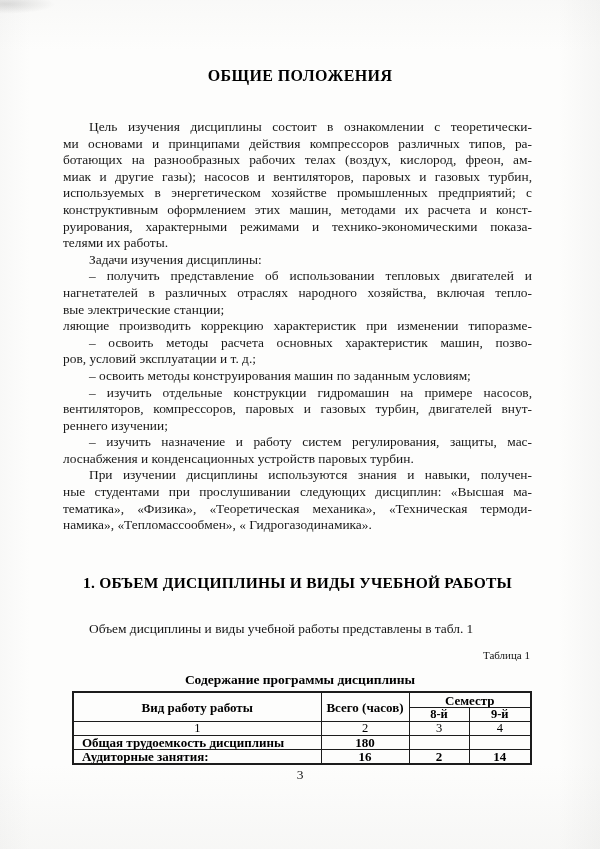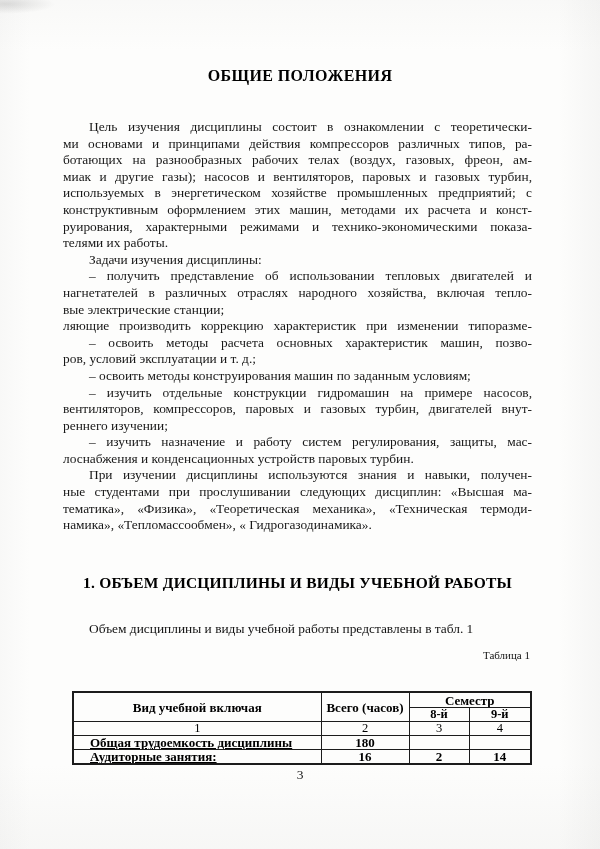--- a/index.html
+++ b/index.html
@@ -70,40 +70,40 @@
   }
   table.course-table th, table.course-table td {
     border: 1px solid #1c1c1c;
     padding: 0 3px;
     overflow: hidden; white-space: nowrap;
   }
   table.course-table th { font-weight: bold; text-align: center; height: 13px; }
   table.course-table tr.hdr1 th { height: 14px; }
   table.course-table tr.hdr2 th { height: 12px; font-size: 12.5px; }
   table.course-table td.num { text-align: center; font-weight: normal; height: 12px; font-size: 12.5px; }
-  table.course-table td.label { text-align: left; font-weight: bold; height: 12px; padding-left: 16px; text-decoration: underline; }
+  table.course-table td.label { text-align: left; font-weight: bold; height: 12px; padding-left: 8px; }
   table.course-table td.val { text-align: center; font-weight: bold; height: 12px; }
   .page-number {
     position: absolute; top: 767px; left: 0; width: 600px;
     text-align: center;
     font-size: 13.5px;
   }
 </style>
 </head>
 <body>
 
 <div class="page">
 
   <div class="doc-title">ОБЩИЕ ПОЛОЖЕНИЯ</div>
 
   <div class="body-text">
     <div>
       <div class="ln first">Цель изучения дисциплины состоит в ознакомлении с теоретически-</div>
       <div class="ln">ми основами и принципами действия компрессоров различных типов, ра-</div>
-      <div class="ln">ботающих на разнообразных рабочих телах (воздух, газовых, фреон, ам-</div>
+      <div class="ln">ботающих на разнообразных рабочих телах (воздух, кислород, фреон, ам-</div>
       <div class="ln">миак и другие газы); насосов и вентиляторов, паровых и газовых турбин,</div>
       <div class="ln">используемых в энергетическом хозяйстве промышленных предприятий; с</div>
       <div class="ln">конструктивным оформлением этих машин, методами их расчета и конст-</div>
       <div class="ln">руирования, характерными режимами и технико-экономическими показа-</div>
       <div class="ln end">телями их работы.</div>
     </div>
     <div>
       <div class="ln first end">Задачи изучения дисциплины:</div>
     </div>
     <div>
@@ -135,31 +135,32 @@
       <div class="ln end">намика», «Тепломассообмен», « Гидрогазодинамика».</div>
     </div>
   </div>
 
   <div class="section-heading">1. ОБЪЕМ ДИСЦИПЛИНЫ И ВИДЫ УЧЕБНОЙ РАБОТЫ</div>
 
   <div class="section-intro">Объем дисциплины и виды учебной работы представлены в табл. 1</div>
 
   <div class="table-label">Таблица 1</div>
 
+  <div class="table-caption">Содержание программы дисциплины</div>
 
   <table class="course-table">
     <colgroup>
       <col style="width:248px">
       <col style="width:88px">
       <col style="width:60px">
       <col style="width:62px">
     </colgroup>
     <thead>
       <tr class="hdr1">
-        <th rowspan="2">Вид учебной включая</th>
+        <th rowspan="2">Вид работу работы</th>
         <th rowspan="2">Всего (часов)</th>
         <th colspan="2">Семестр</th>
       </tr>
       <tr class="hdr2">
         <th>8-й</th>
         <th>9-й</th>
       </tr>
     </thead>
     <tbody>
       <tr>

